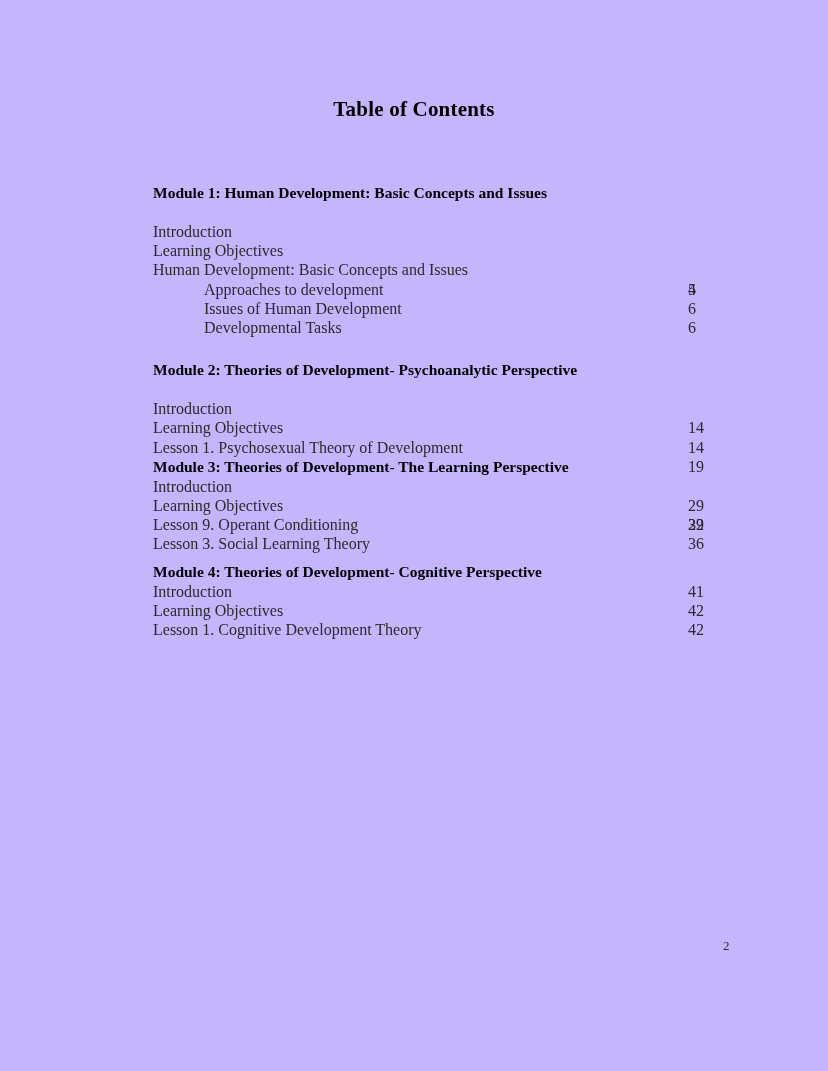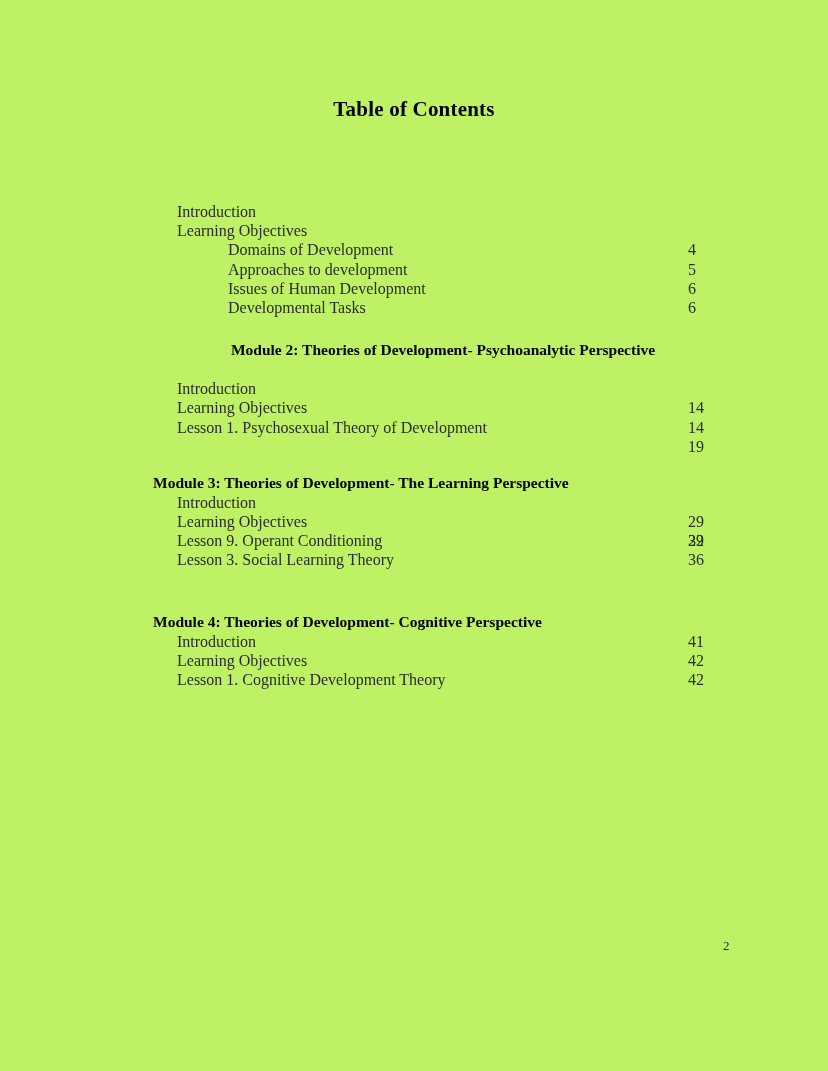--- a/index.html
+++ b/index.html
@@ -12,21 +12,21 @@
     height: 1071px;
     position: relative;
     font-family: "Liberation Serif", "DejaVu Serif", serif;
     color: #2b2b2b;
     overflow: hidden;
   }
 
   .page {
     position: absolute;
     inset: 0;
-    background: #bef264;
+    background: #c4b5fd;
   }
 
   .doc-title {
     position: absolute;
     top: 97px;
     left: 0;
     width: 828px;
     text-align: center;
     font-size: 21px;
     font-weight: bold;
@@ -47,23 +47,23 @@
 
   .module-heading {
     font-size: 15.5px;
     font-weight: bold;
     color: #000000;
     line-height: 20px;
     white-space: pre;
   }
 
   
-  .module.gap-before-lg > .module-heading { margin-top: 23px; text-align: center; }
-  .module.gap-before-xl > .module-heading { margin-top: 36px; }
-  .module.gap-before-md > .module-heading { margin-top: 42px; }
+  .module.gap-before-lg > .module-heading { margin-top: 23px; }
+  .module.gap-before-xl > .module-heading { }
+  .module.gap-before-md > .module-heading { margin-top: 8px; }
 
   
   .entries.pad-top { padding-top: 19px; }
 
   .entries {
     margin: 0;
   }
 
   .entry {
     position: relative;
@@ -72,21 +72,20 @@
     white-space: pre;
     color: #2b2b2b;
   }
 
   .entry.indent .entry-label {
     padding-left: 51px;
   }
 
   .entry-label {
     display: inline-block;
-    margin-left: 24px;
   }
 
   .entry-page {
     position: absolute;
     left: 535px;
     top: 0;
     text-align: left;
     color: #2b2b2b;
   }
 
@@ -101,24 +100,26 @@
 </head>
 <body>
 
 <div class="page">
 
   <div class="doc-title">Table of Contents</div>
 
   <div class="toc">
 
   <div class="module">
+        <div class="module-heading">Module 1: Human Development: Basic Concepts and Issues</div>
         <div class="entries pad-top">
           <div class="entry"><span class="entry-label">Introduction</span><span class="entry-page"></span></div>
           <div class="entry"><span class="entry-label">Learning Objectives</span><span class="entry-page"></span></div>
-          <div class="entry indent"><span class="entry-label">Domains of Development</span><span class="entry-page">4</span></div>
+          <div class="entry"><span class="entry-label">Human Development: Basic Concepts and Issues</span><span class="entry-page"></span></div>
+          <div class="entry indent"><span class="entry-page">4</span></div>
           <div class="entry indent"><span class="entry-label">Approaches to development</span><span class="entry-page">5</span></div>
           <div class="entry indent"><span class="entry-label">Issues of Human Development</span><span class="entry-page">6</span></div>
           <div class="entry indent"><span class="entry-label">Developmental Tasks</span><span class="entry-page">6</span></div>
         </div>
       </div>
       <div class="module gap-before-lg">
         <div class="module-heading">Module 2: Theories of Development- Psychoanalytic Perspective</div>
         <div class="entries pad-top">
           <div class="entry"><span class="entry-label">Introduction</span><span class="entry-page"></span></div>
           <div class="entry"><span class="entry-label">Learning Objectives</span><span class="entry-page">14</span></div>

